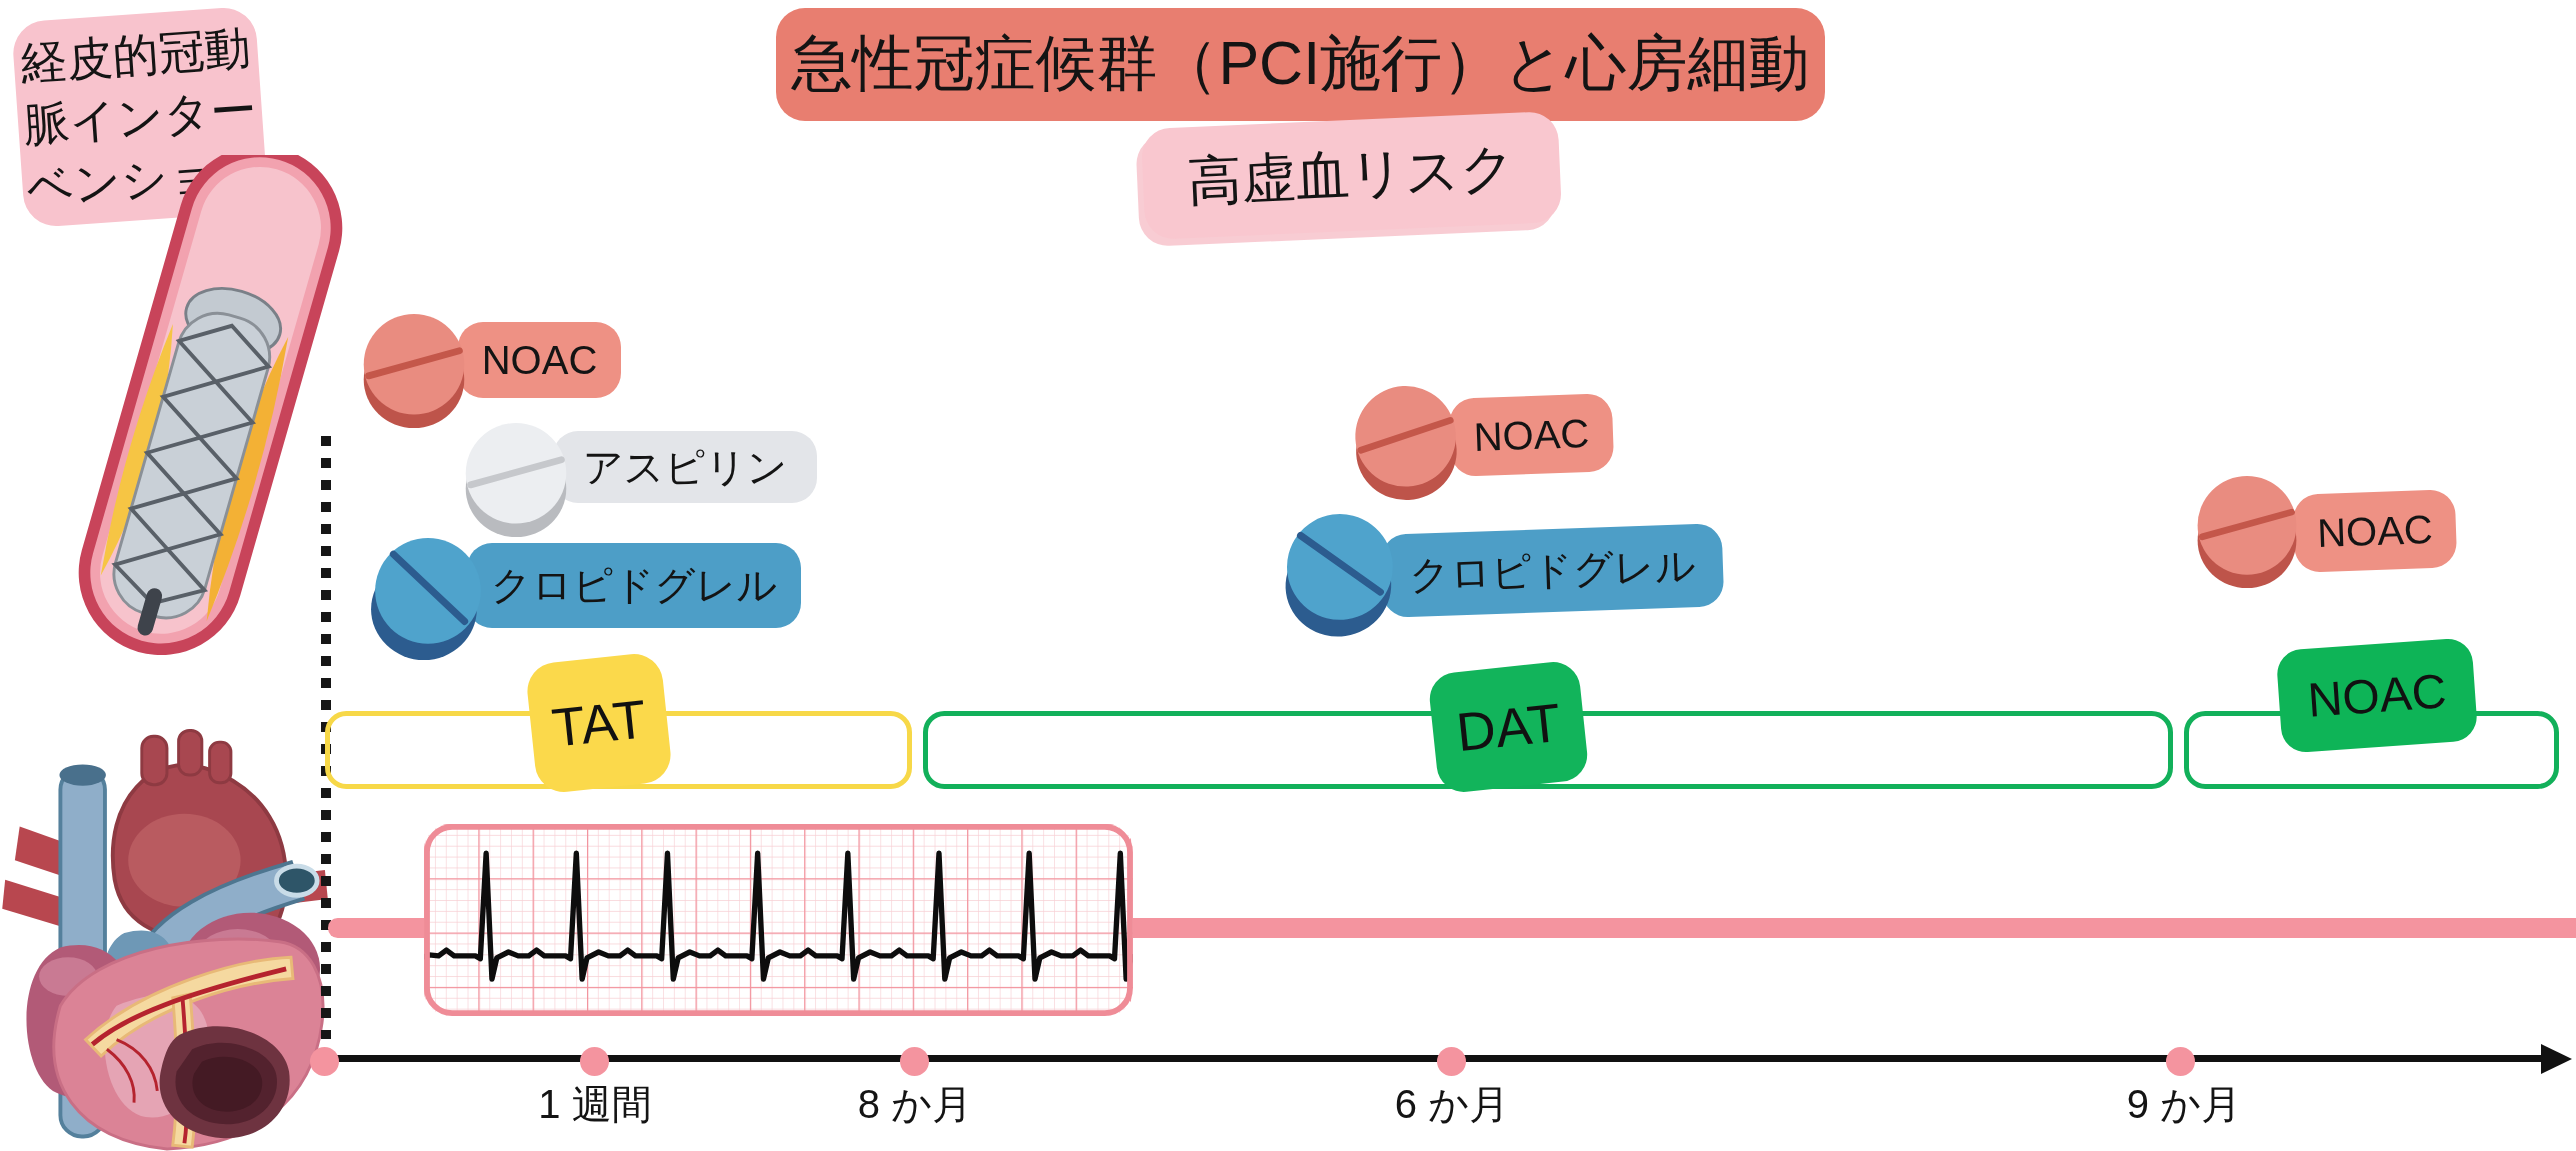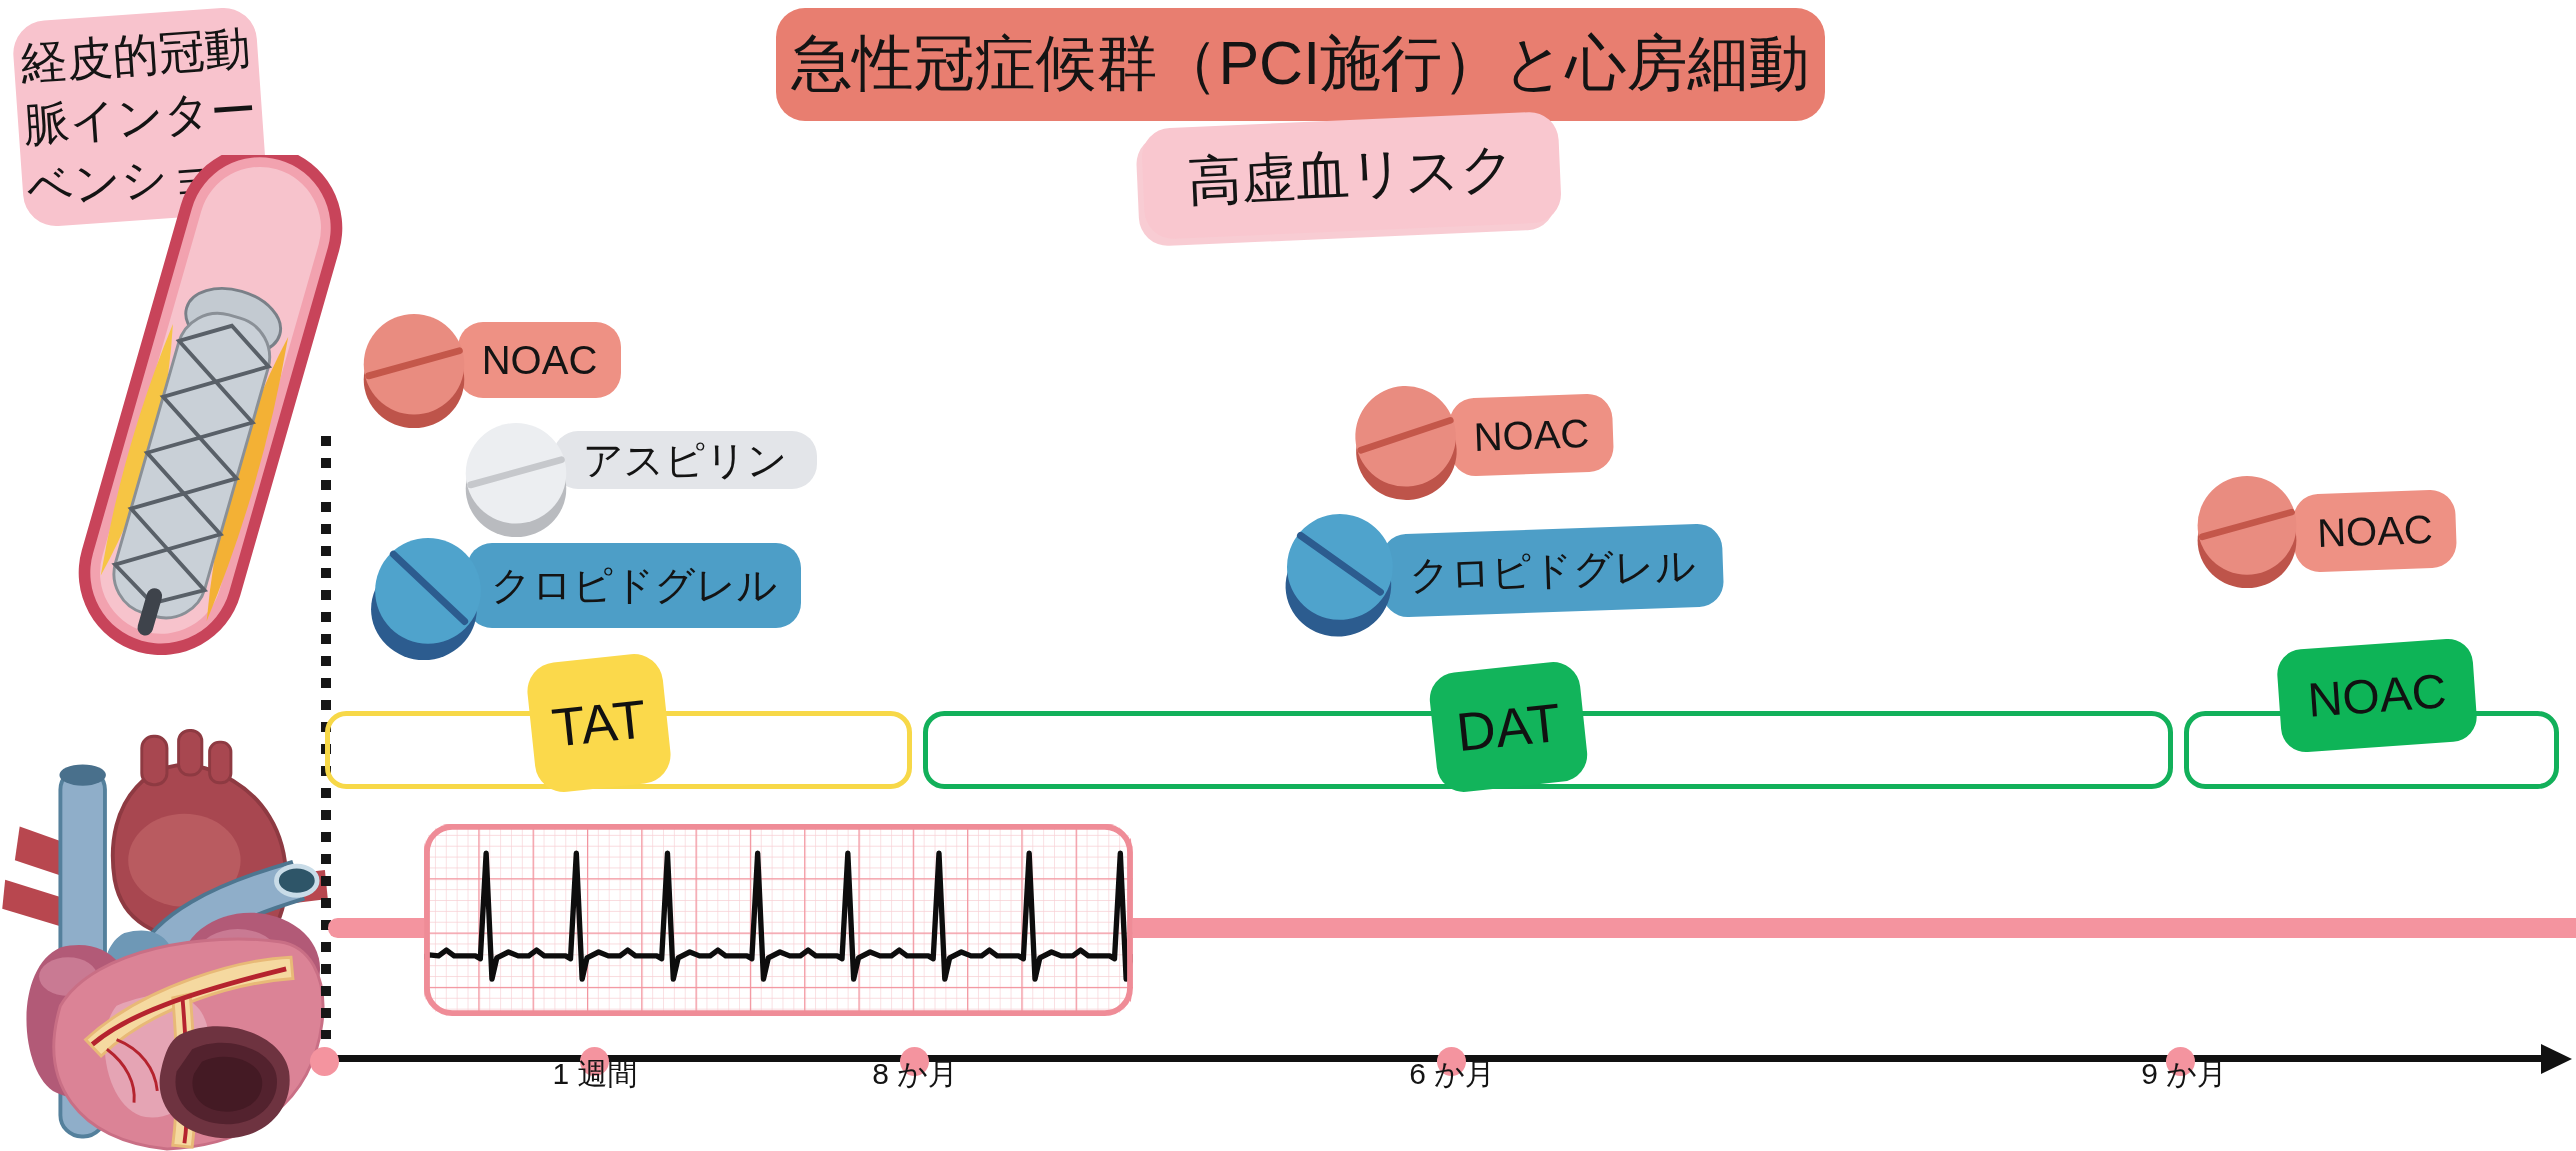--- a/index.html
+++ b/index.html
@@ -34,21 +34,21 @@
   
   .dotted-line{left:321px;top:436px;width:9.7px;height:603px;
       background:repeating-linear-gradient(to bottom,#161616 0 9.7px,transparent 9.7px 22px);}
   
   .band{left:328px;top:918px;width:2248px;height:20.4px;background:#F4949F;border-radius:9.7px 0 0 9.7px;}
   
   .axis-line{left:325px;top:1055px;width:2223px;height:6.8px;background:#111;}
   .axis-arrow{left:2541px;top:1044px;width:0;height:0;border-left:31px solid #111;
               border-top:15.5px solid transparent;border-bottom:15.5px solid transparent;}
   .axis-dot{width:29px;height:29px;border-radius:50%;background:#F4949F;}
-  .tick-label{width:272px;text-align:center;font-size:30px;top:1054px;}
+  .tick-label{width:272px;text-align:center;font-size:40px;top:1077px;}
 </style>
 </head>
 <body>
 
 <div class="canvas">
 
   <div class="abs pci-badge">
     <span>経皮的冠動</span>
     <span>脈インター</span>
     <span>ベンション</span>
@@ -109,21 +109,21 @@
 
   <div class="abs dotted-line"></div>
 
   <div class="abs med-label med-red" style="left:458px;top:322px;width:163px;height:76px;">NOAC</div>
   <svg class="abs" style="left:356px;top:308px;" width="116" height="128" viewBox="0 0 120 132">
     <ellipse cx="60" cy="74" rx="52" ry="50" fill="#BE544A"></ellipse>
       <circle cx="60" cy="58" r="52" fill="#E98C80"></circle>
     <line x1="13" y1="70" x2="107" y2="44" stroke="#C4574A" stroke-width="7" stroke-linecap="round"></line>
   </svg>
 
-  <div class="abs med-label med-gray" style="left:553px;top:431px;width:264px;height:58px;">アスピリン</div>
+  <div class="abs med-label med-gray" style="left:553px;top:431px;width:264px;height:72px;">アスピリン</div>
   <svg class="abs" style="left:458px;top:417px;" width="116" height="128" viewBox="0 0 120 132">
     <ellipse cx="60" cy="74" rx="52" ry="50" fill="#B9BBBF"></ellipse>
       <circle cx="60" cy="58" r="52" fill="#ECEEF1"></circle>
     <line x1="13" y1="70" x2="107" y2="44" stroke="#C6C8CC" stroke-width="7" stroke-linecap="round"></line>
   </svg>
 
   <div class="abs med-label med-blue" style="left:467px;top:543px;width:334px;height:85px;">クロピドグレル</div>
   <svg class="abs" style="left:367px;top:531px;" width="122" height="136" viewBox="0 0 120 132">
     <ellipse cx="56" cy="76" rx="52" ry="50" fill="#2C5C8F"></ellipse>
       <circle cx="60" cy="58" r="52" fill="#4FA3CC"></circle>

